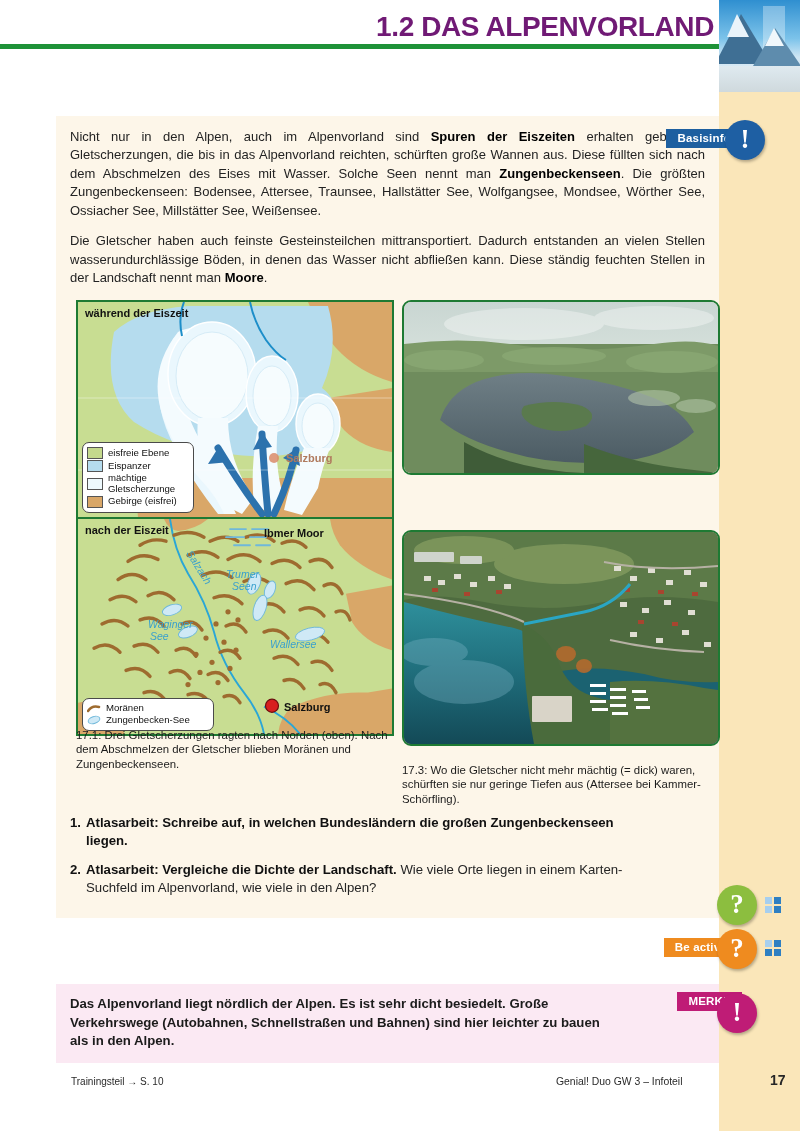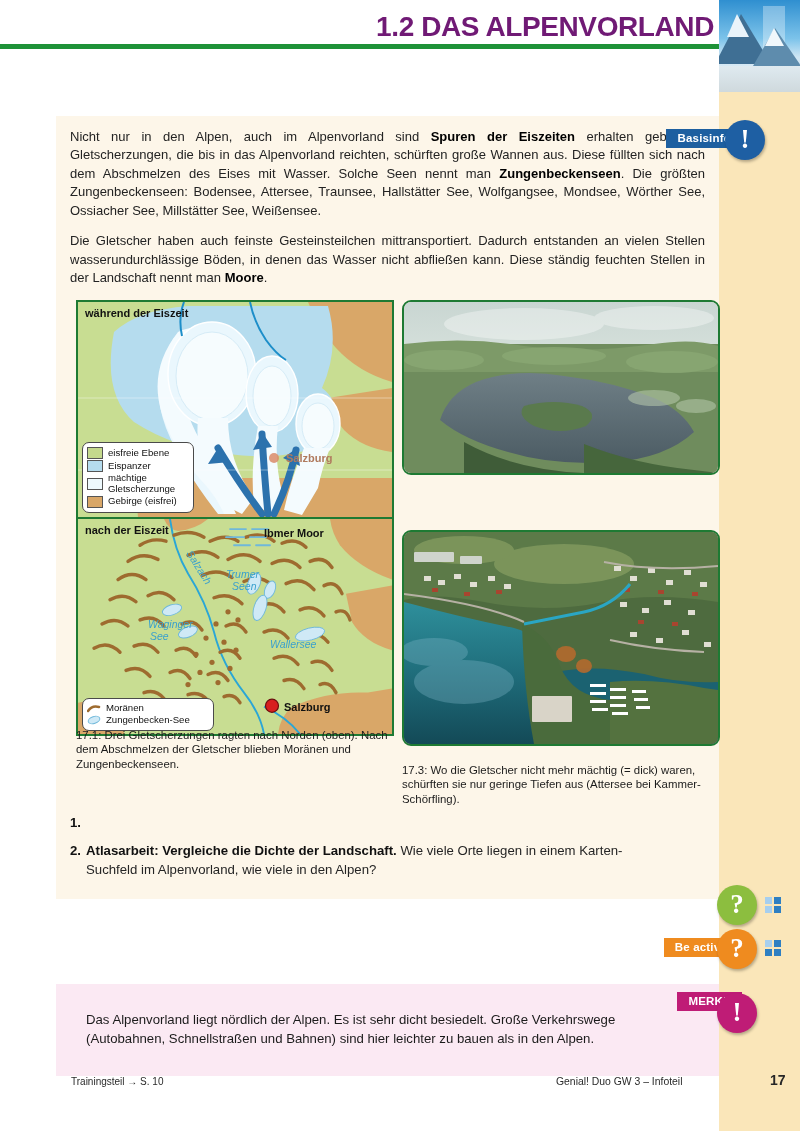--- a/index.html
+++ b/index.html
@@ -215,24 +215,24 @@
   
   .merke-box {
     position: absolute;
     left: 56px; top: 984px;
     width: 663px;
     background: #fbe9f3;
     padding: 11px 14px 12px 14px;
     box-sizing: border-box;
   }
   .merke-box p {
-    margin: 16px;
+    margin: 0;
     font-size: 13.2px;
     line-height: 1.42;
-    font-weight: normal;
+    font-weight: bold;
     color: #1b1b1b;
     max-width: 540px;
   }
 
   
   .footer-left {
     position: absolute;
     left: 63px; top: 1076px;
     font-size: 10px;
     color: #2a2a2a;
@@ -625,20 +625,21 @@
         </svg>
       </div>
 
       <div class="cap" id="cap2">17.3: Wo die Gletscher nicht mehr mächtig (= dick) waren, schürften sie nur geringe Tiefen aus (Attersee bei Kammer-Schörfling).</div>
       <div class="cap" id="cap3">17.1: Drei Gletscherzungen ragten nach Norden (oben). Nach dem Abschmelzen der Gletscher blieben Moränen und Zungenbeckenseen.</div>
     </div>
 
     <div class="ex-area">
       <div class="ex">
         <span class="ex-num">1.</span>
+        <span class="ex-text"><b>Atlasarbeit: Schreibe auf, in welchen Bundesländern die großen Zungenbeckenseen liegen.</b></span>
       </div>
       <div class="ex">
         <span class="ex-num">2.</span>
         <span class="ex-text"><b>Atlasarbeit: Vergleiche die Dichte der Landschaft.</b><span> Wie viele Orte liegen in einem Karten-Suchfeld im Alpenvorland, wie viele in den Alpen?</span></span>
       </div>
     </div>
   </div>
 </div>
 
 <div class="merke-box">

